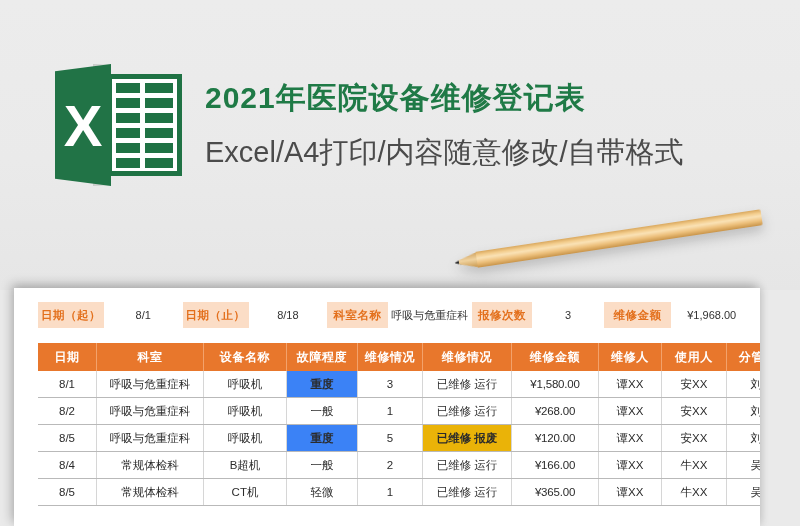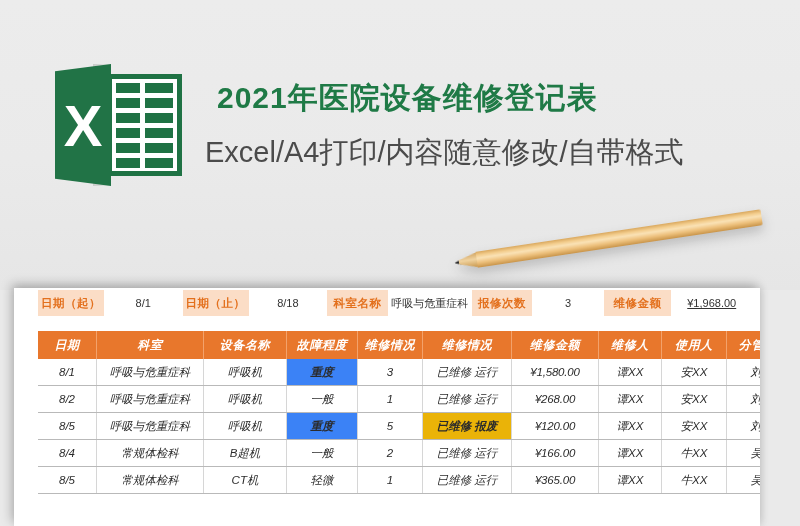--- a/index.html
+++ b/index.html
@@ -80,21 +80,20 @@
   #hero-text {
     margin-left: 20px;
   }
   #hero-title {
     font-family: "Liberation Sans", "DejaVu Sans", sans-serif;
     font-size: 30px;
     font-weight: bold;
     color: #1f7a46;
     letter-spacing: 1px;
     white-space: nowrap;
-    margin-left: 12px;
   }
   #hero-subtitle {
     margin-top: 14px;
     font-family: "Liberation Sans", "DejaVu Sans", sans-serif;
     font-size: 29px;
     color: #4b4b4b;
     letter-spacing: 0px;
     white-space: nowrap;
   }
 
@@ -153,56 +152,55 @@
     color: #2d2d2d;
     padding: 10px 0 6px 0;
     letter-spacing: 1px;
   }
 
   
   #filter-strip {
     display: flex;
     align-items: stretch;
     height: 26px;
-    margin: 2px 8px 6px 8px;
+    margin: 14px 8px 6px 8px;
     font-size: 11.5px;
   }
   #filter-strip .f-label {
     background: #fbddc6;
     color: #e3701d;
     font-weight: bold;
     display: flex;
     align-items: center;
     justify-content: center;
     letter-spacing: 0.5px;
   }
   #filter-strip .f-value {
     color: #333;
     display: flex;
     align-items: center;
     justify-content: center;
     background: #fff;
     font-size: 11px;
   }
-  .fw-88 { width: 88px; text-decoration: underline; }
+  .fw-88 { width: 88px; }
   .fw-72 { width: 72px; }
   .fw-66 { width: 66px; }
   .fw-78 { width: 78px; }
   .fw-86 { width: 86px; }
   .fw-92 { width: 92px; }
   .fw-74 { width: 74px; }
 
   
   table.sheet {
     border-collapse: collapse;
     width: 714px;
     margin: 15px 8px;
     table-layout: fixed;
     font-size: 11.5px;
-    font-style: italic;
   }
   table.sheet thead th {
     background: #e8772c;
     color: #ffffff;
     font-weight: bold;
     height: 26px;
     border-right: 1px solid #f3a26b;
     letter-spacing: 0.6px;
     font-size: 12px;
   }

